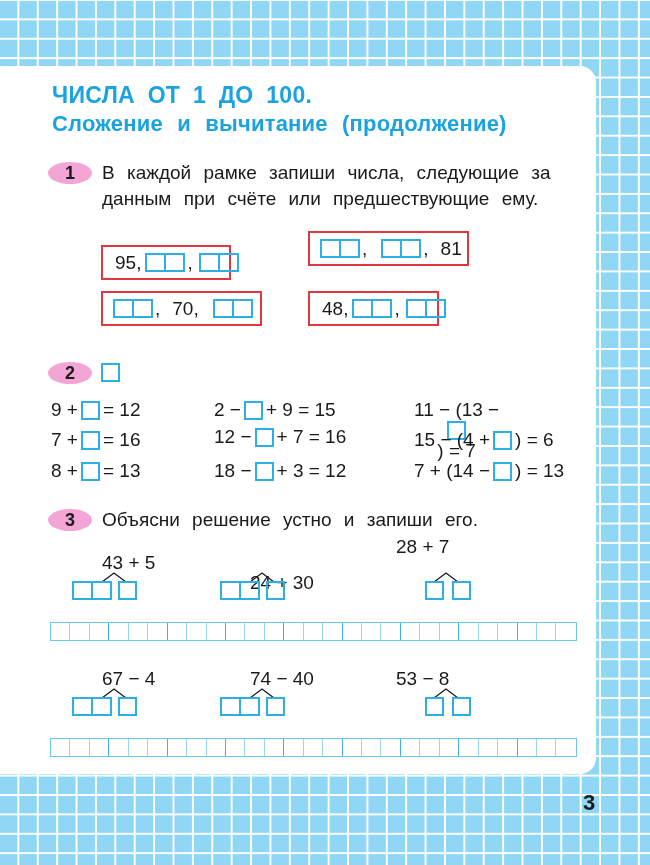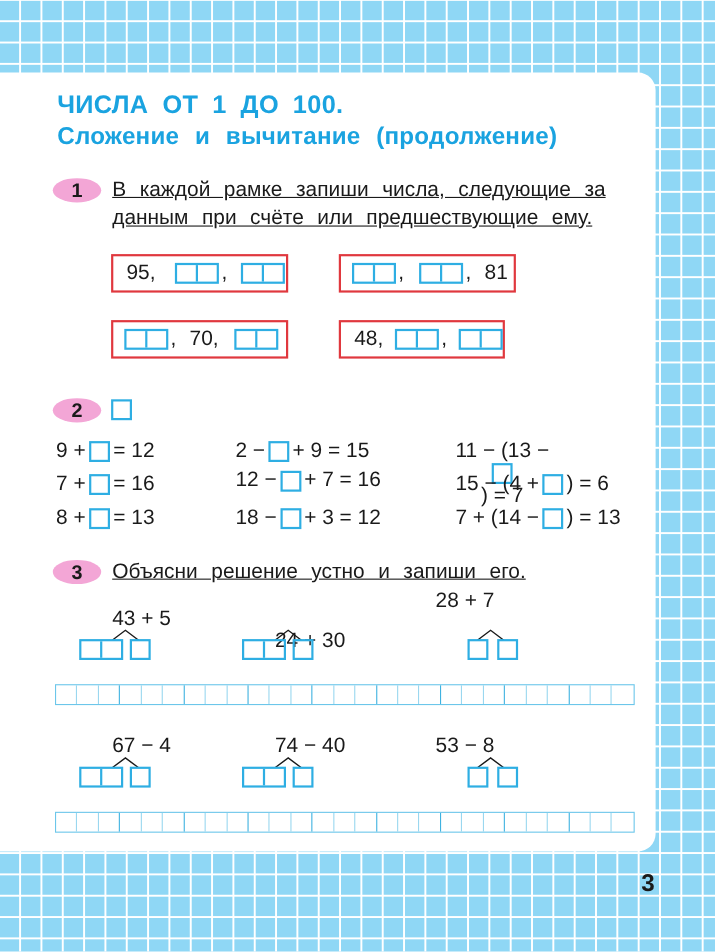--- a/index.html
+++ b/index.html
@@ -26,21 +26,21 @@
   .title2 {
     left: 52px; top: 111px; font-size: 22px; font-weight: bold; color: #1aa3e0;
     word-spacing: 8px; letter-spacing: 0.2px;
   }
   .badge {
     width: 44px; height: 22px; border-radius: 50%;
     background: #f3a6d6; display: flex; align-items: center; justify-content: center;
     font-weight: bold; font-size: 18px; color: #1a1a1a;
   }
   .task-text {
-    font-size: 19px; line-height: 26px; word-spacing: 7px; color: #1a1a1a; text-decoration: underline;
+    font-size: 19px; line-height: 26px; word-spacing: 7px; color: #1a1a1a;
   }
   .frame {
     border: 2px solid #e0383e; box-sizing: border-box; height: 35px;
     display: flex; align-items: center; font-size: 19px; padding-left: 12px;
   }
   .frame .num { margin-right: 4px; }
   .frame .sep { margin: 0 6px 0 2px; }
   .dbox {
     display: inline-flex; border: 2px solid #2eaee3; height: 19px; box-sizing: border-box;
   }
@@ -68,21 +68,21 @@
 
 <div class="abs title1">ЧИСЛА ОТ 1 ДО 100.</div>
 <div class="abs title2">Сложение и вычитание (продолжение)</div>
 
 <div class="abs badge" style="left:48px; top:162px;">
   <span>1</span>
 </div>
 <div class="abs task-text" style="left:102px; top:160px;">В каждой рамке запиши числа, следующие за</div>
 <div class="abs task-text" style="left:102px; top:186px;">данным при счёте или предшествующие ему.</div>
 
-<div class="abs frame" style="left:101px; top:231px; width:161px;">
+<div class="abs frame" style="left:101px; top:245px; width:130px;">
   <span class="num">95,</span>
   <span style="width:14px"></span>
   <span class="dbox">
       <span class="cell"></span>
       <span class="cell"></span>
     </span>
   <span class="sep">,</span>
   <span style="width:6px"></span>
   <span class="dbox">
       <span class="cell"></span>
@@ -114,21 +114,21 @@
   <span class="sep">,</span>
   <span style="width:6px"></span>
   <span>70,</span>
   <span style="width:14px"></span>
   <span class="dbox">
       <span class="cell"></span>
       <span class="cell"></span>
     </span>
 </div>
 
-<div class="abs frame" style="left:308px; top:291px; width:151px;">
+<div class="abs frame" style="left:308px; top:291px; width:131px;">
   <span class="num">48,</span>
   <span style="width:12px"></span>
   <span class="dbox">
       <span class="cell"></span>
       <span class="cell"></span>
     </span>
   <span class="sep">,</span>
   <span style="width:8px"></span>
   <span class="dbox">
       <span class="cell"></span>

